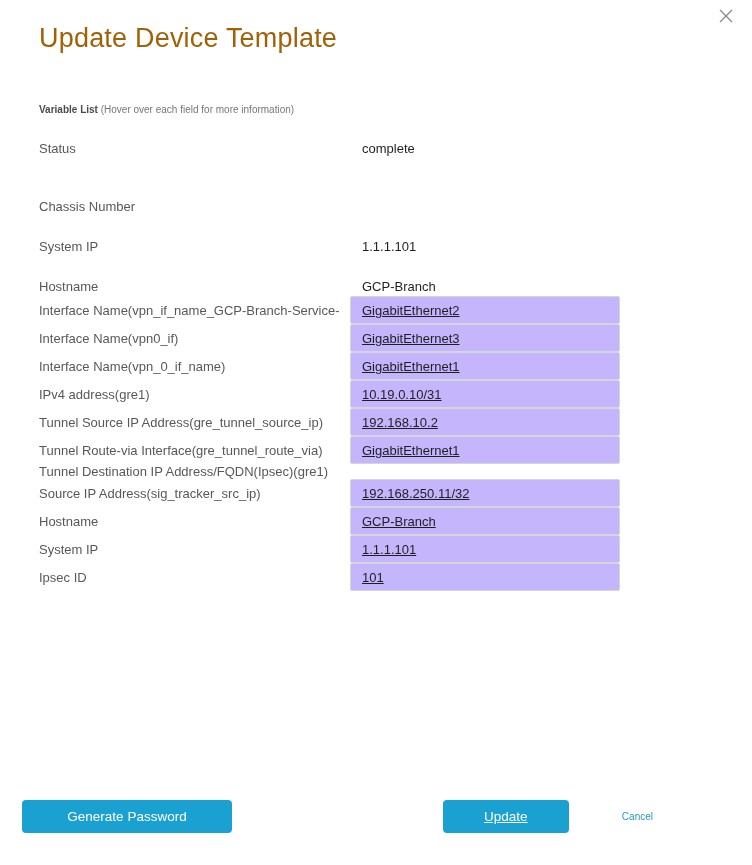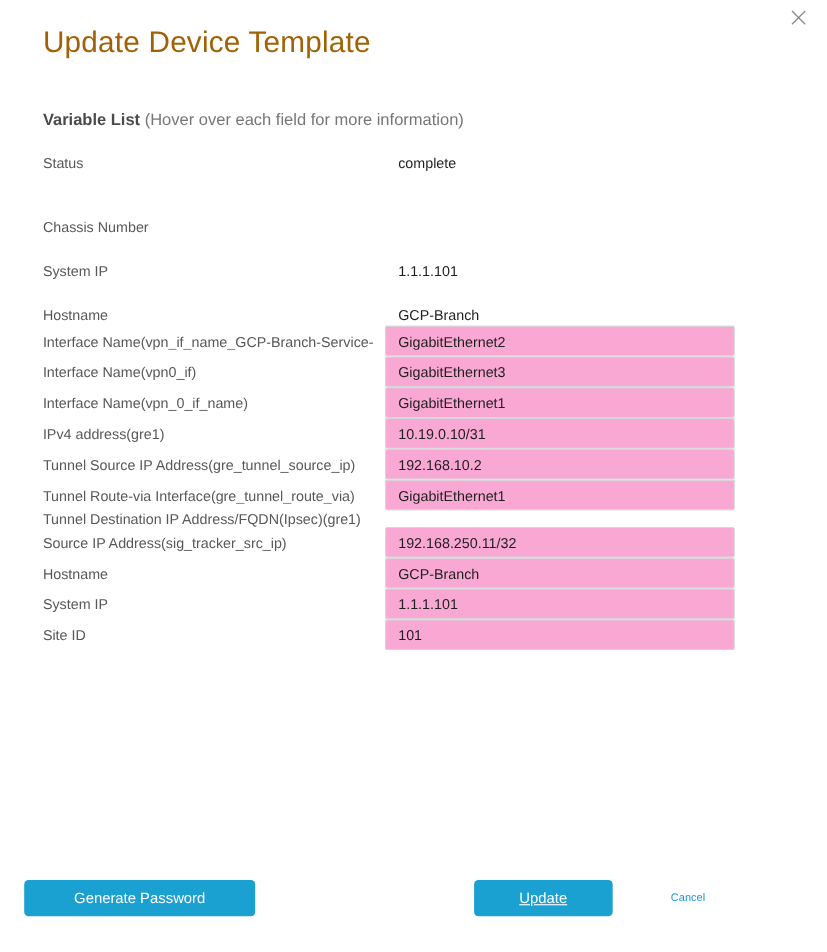--- a/index.html
+++ b/index.html
@@ -28,21 +28,21 @@
   .modal-title{
     margin:22px 0 0 39px;
     font-size:27px;
     font-weight:400;
     color:#a16207;
     letter-spacing:.2px;
     line-height:32px;
   }
   .section-heading{
     margin:48px 0 0 39px;
-    font-size:15px;
+    font-size:10px;
     line-height:16px;
     color:#767676;
   }
   .section-heading .strong{
     font-weight:bold;
     color:#4A4A4A;
   }
   .rows{
     margin:0 84px 0 39px; 
   }
@@ -75,34 +75,35 @@
   .row.static.extra-gap{
     margin-top:38px;
   }
   .row.input-row{
     margin-top:0;
   }
   .row.input-row:first-of-type{
     margin-top:15px;
   }
   .row.input-row input{
-    width:318px;
+    width:270px;
     height:28px;
     border:1px solid var(--input-border);
     border-radius:2px;
     padding:0 11px;
     font-family:"Liberation Sans",sans-serif;
     font-size:13px;
     color:var(--value-text);
-    background:#f9a8d4;
+    background:#c4b5fd;
     outline:none;
+    text-decoration:underline;
   }
   .footer{
     position:absolute;
-    left:0;right:16px;
+    left:0;right:4px;
     top:800px;
     display:flex;
     align-items:center;
     padding-left:22px;
     padding-right:89px;
   }
   .btn{
     border:none;
     border-radius:4px;
     background:var(--primary-button);
@@ -206,21 +207,21 @@
     </div>
     <div class="row input-row">
       <div class="label">Hostname</div>
       <div class="value-col"><input type="text" value="GCP-Branch" style=""></div>
     </div>
     <div class="row input-row">
       <div class="label">System IP</div>
       <div class="value-col"><input type="text" value="1.1.1.101" style=""></div>
     </div>
     <div class="row input-row">
-      <div class="label">Site ID</div>
+      <div class="label">Ipsec ID</div>
       <div class="value-col"><input type="text" value="101" style=""></div>
     </div>
 
   </div>
 
   <div class="footer">
     <button class="btn generate">Generate Password</button>
     <button class="btn update">Update</button>
     <button class="cancel-link">Cancel</button>
   </div>

